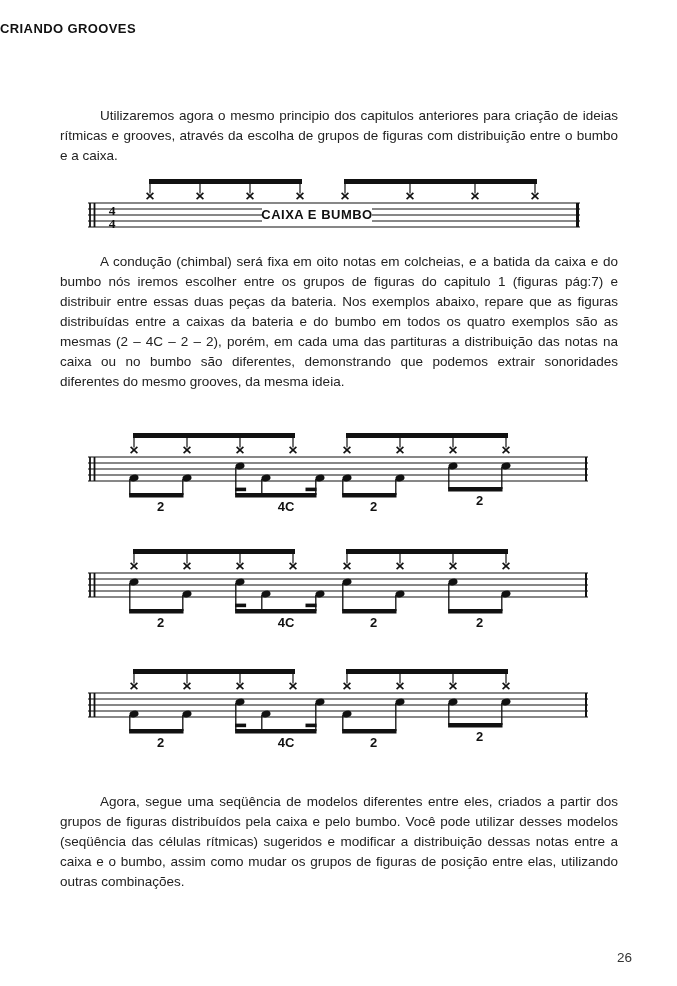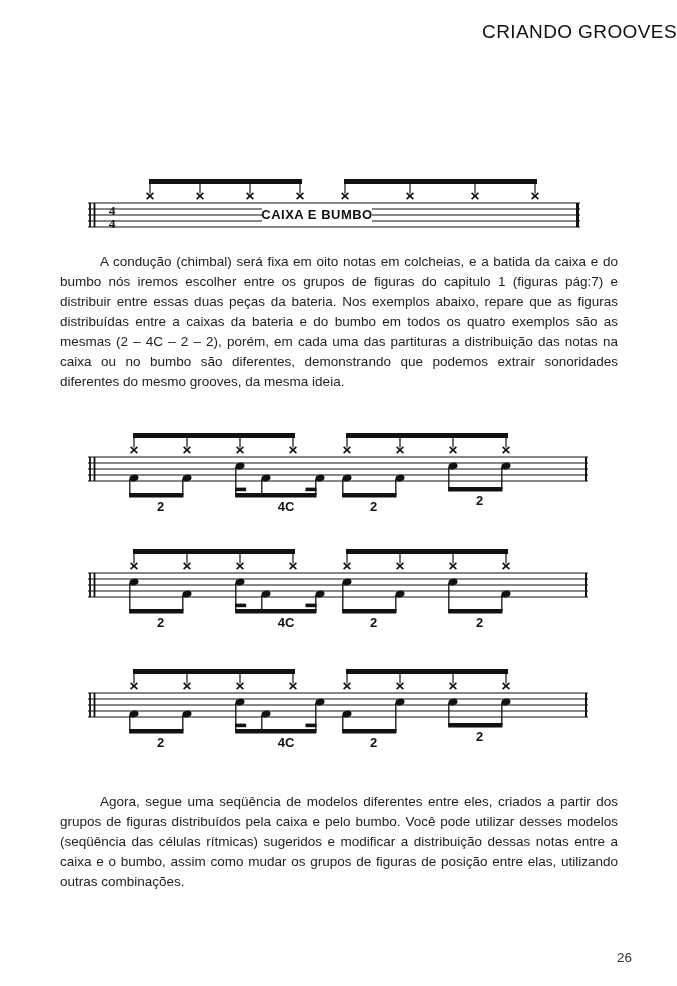--- a/index.html
+++ b/index.html
@@ -2,21 +2,21 @@
 <html><head>
 <meta charset="utf-8">
 <style>
   html,body{margin:0;padding:0;background:#ffffff;}
   .page{
     position:relative;width:677px;height:986px;background:#ffffff;
     font-family:"Liberation Sans",sans-serif;color:#1e1e1e;overflow:hidden;
   }
   .title{
     position:absolute;top:21px;left:0;width:100%;margin:0;
-    text-align:right;font-size:19px;font-weight:normal;letter-spacing:.4px;color:#111;
+    text-align:left;font-size:13px;font-weight:bold;letter-spacing:.4px;color:#111;
   }
   .para{
     position:absolute;left:60px;width:558px;margin:0;
     text-align:justify;font-size:13.5px;line-height:20px;text-indent:40px;color:#222;
   }
   .p1{top:106px}
   .p2{top:252px}
   .p3{top:792px}
   .staff{position:absolute;left:0;width:677px;}
   #intro-staff{top:165px;height:80px}
@@ -27,20 +27,21 @@
     position:absolute;top:950px;right:45px;font-size:13.5px;color:#333;
   }
   svg{display:block}
 </style>
 </head>
 <body>
 
 <div class="page">
   <h1 class="title">CRIANDO GROOVES</h1>
 
+  <p class="para p1">Utilizaremos agora o mesmo principio dos capitulos anteriores para criação de ideias rítmicas e grooves, através da escolha de grupos de figuras com distribuição entre o bumbo e a caixa.</p>
 
   <div class="staff" id="intro-staff">
       <svg width="677" height="80" viewBox="0 0 677 80">
         <g>
           <line x1="88" y1="38" x2="580" y2="38" stroke="#111111" stroke-width="1.1"></line>
           <line x1="88" y1="44" x2="580" y2="44" stroke="#111111" stroke-width="1.1"></line>
           <line x1="88" y1="50" x2="580" y2="50" stroke="#111111" stroke-width="1.1"></line>
           <line x1="88" y1="56" x2="580" y2="56" stroke="#111111" stroke-width="1.1"></line>
           <line x1="88" y1="62" x2="580" y2="62" stroke="#111111" stroke-width="1.1"></line>
         </g>

